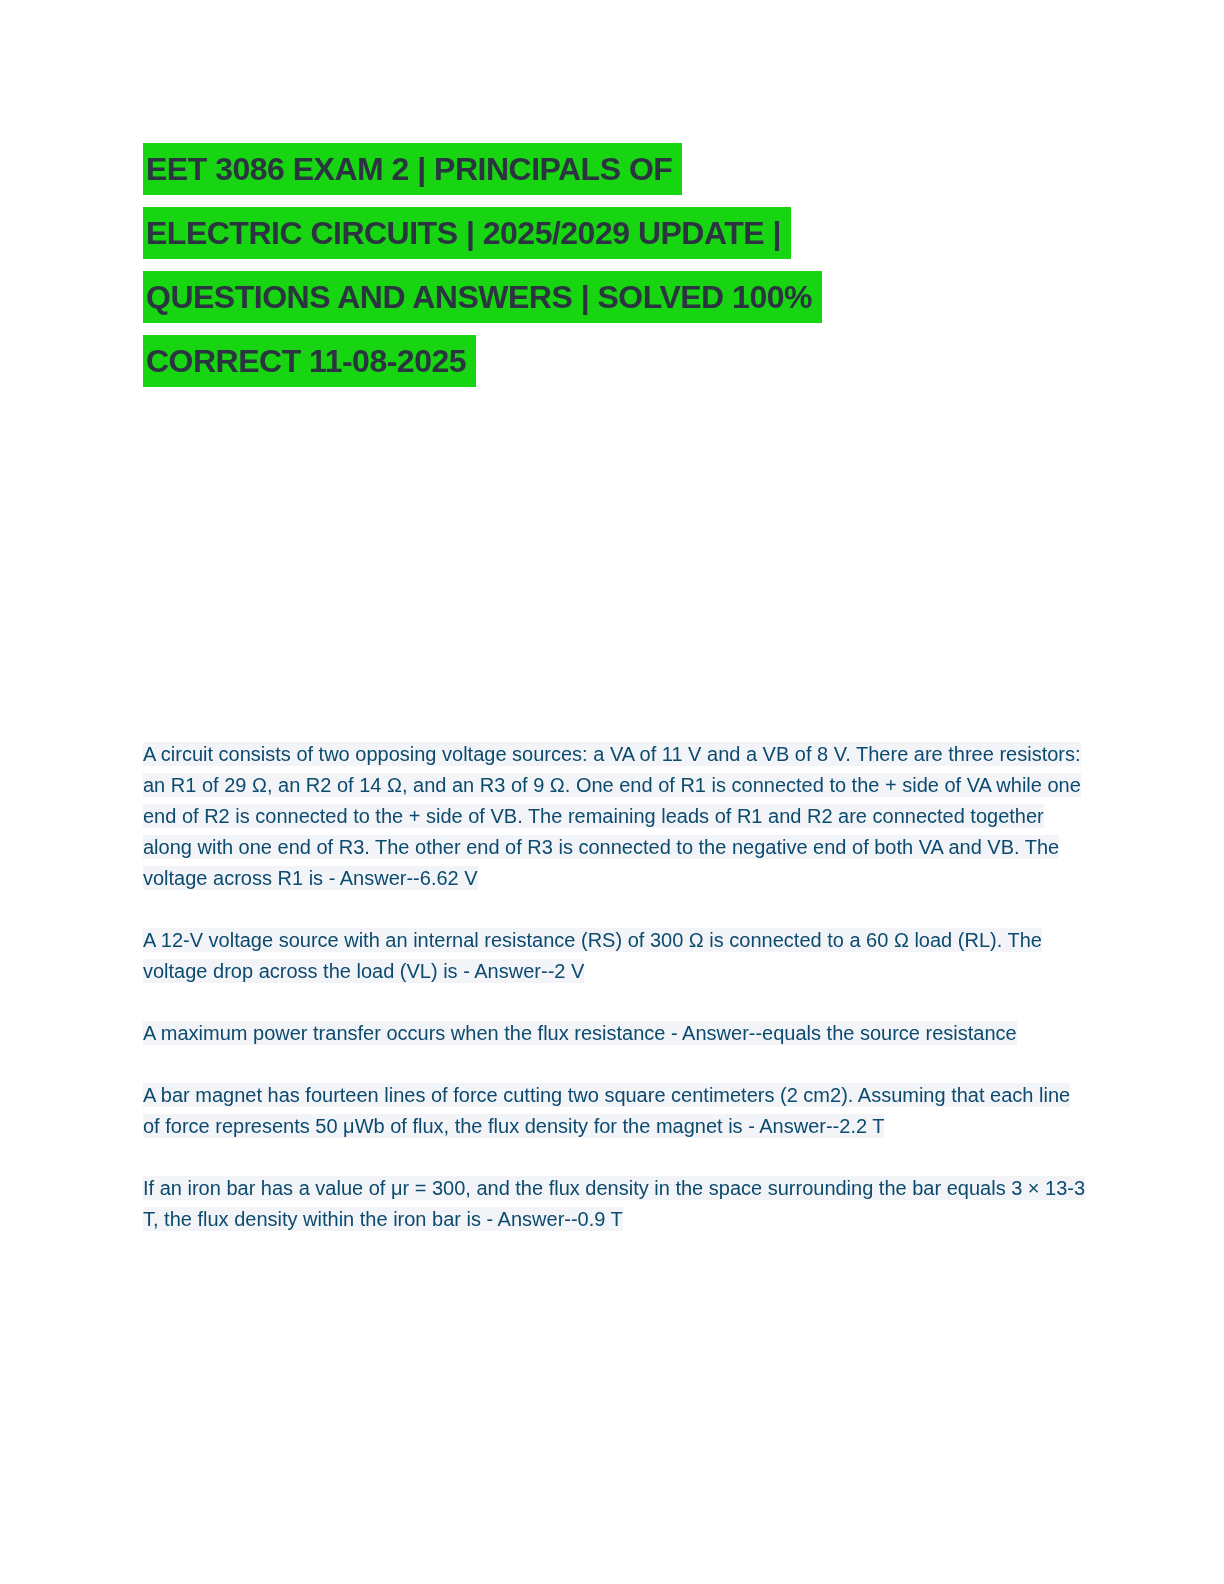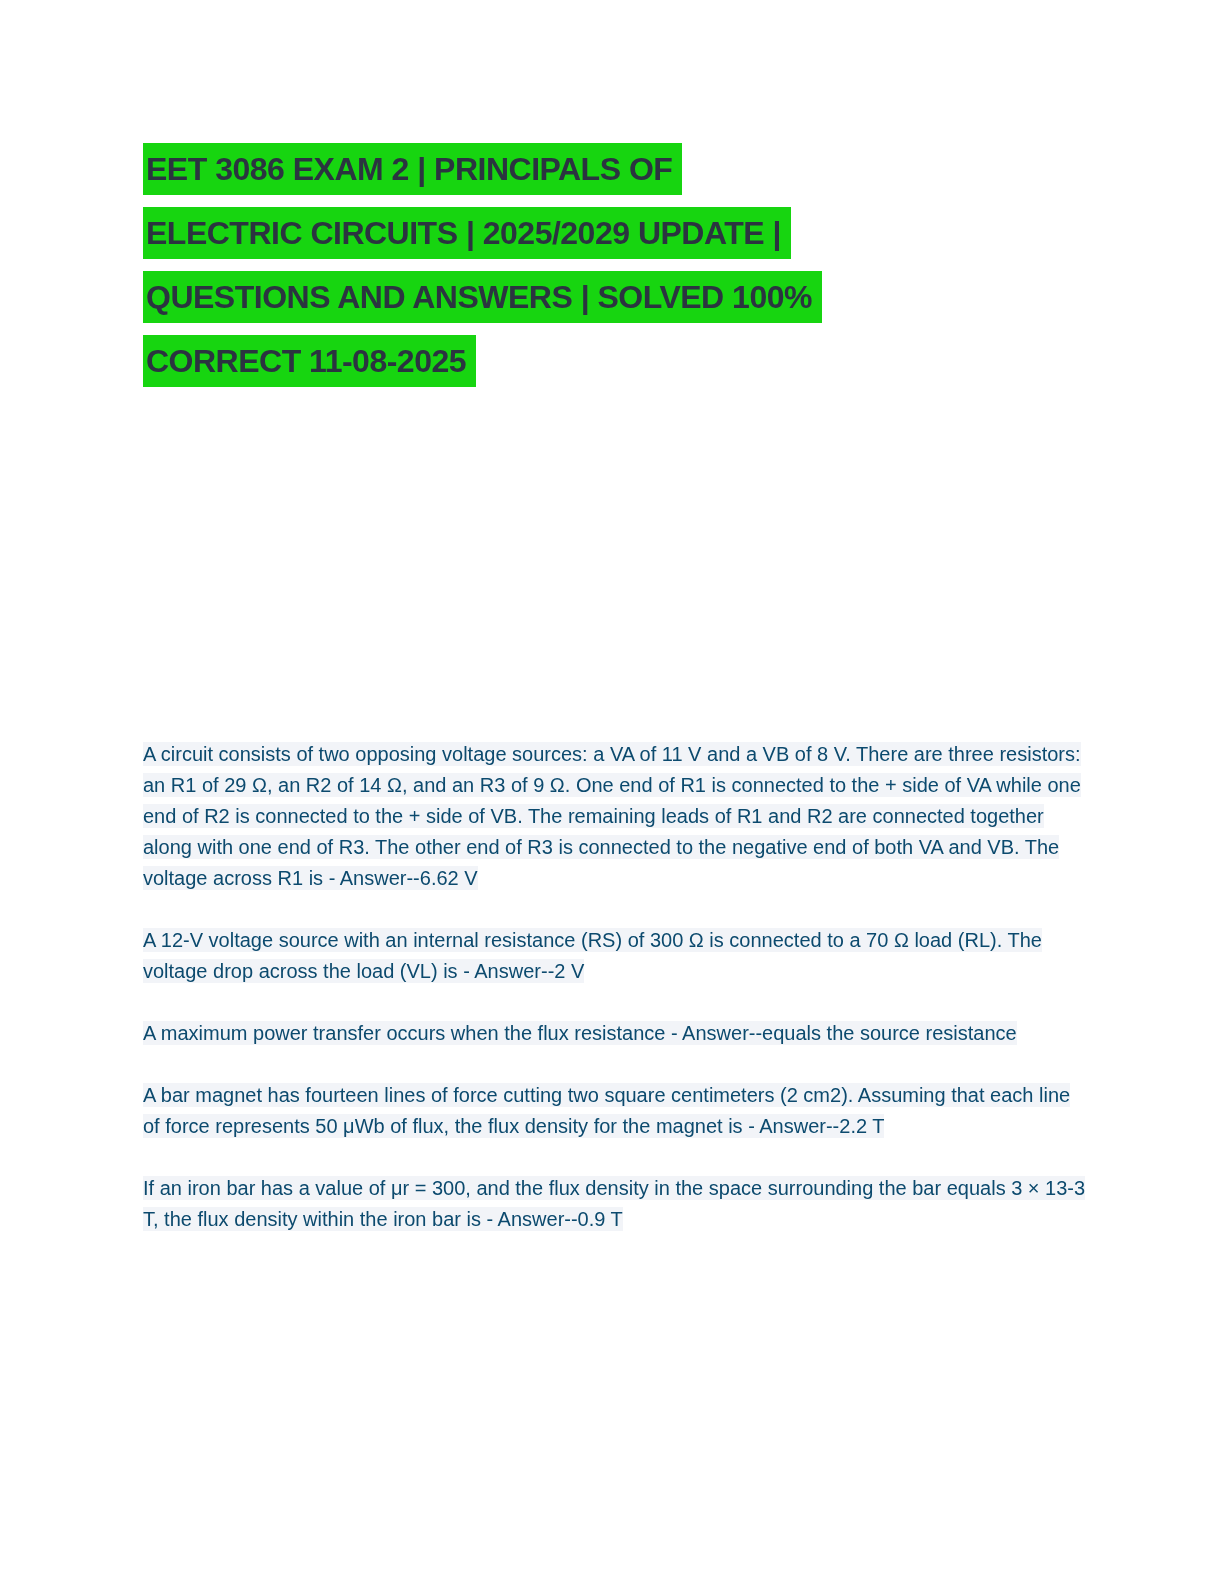--- a/index.html
+++ b/index.html
@@ -72,21 +72,21 @@
     <div class="title-line">
       <span class="hl-green">CORRECT 11-08-2025</span>
     </div>
   </div>
 
   <div class="content">
     <p>
       <span class="hl-gray">A circuit consists of two opposing voltage sources: a VA of 11 V and a VB of 8 V. There are three resistors: an R1 of 29 Ω, an R2 of 14 Ω, and an R3 of 9 Ω. One end of R1 is connected to the + side of VA while one end of R2 is connected to the + side of VB. The remaining leads of R1 and R2 are connected together along with one end of R3. The other end of R3 is connected to the negative end of both VA and VB. The voltage across R1 is - Answer--6.62 V</span>
     </p>
     <p>
-      <span class="hl-gray">A 12-V voltage source with an internal resistance (RS) of 300 Ω is connected to a 70 Ω load (RL). The voltage drop across the load (VL) is - Answer--2 V</span>
+      <span class="hl-gray">A 12-V voltage source with an internal resistance (RS) of 300 Ω is connected to a 60 Ω load (RL). The voltage drop across the load (VL) is - Answer--2 V</span>
     </p>
     <p>
       <span class="hl-gray">A maximum power transfer occurs when the flux resistance - Answer--equals the source resistance</span>
     </p>
     <p>
       <span class="hl-gray">A bar magnet has fourteen lines of force cutting two square centimeters (2 cm2). Assuming that each line of force represents 50 μWb of flux, the flux density for the magnet is - Answer--2.2 T</span>
     </p>
     <p>
       <span class="hl-gray">If an iron bar has a value of μr = 300, and the flux density in the space surrounding the bar equals 3 × 13-3 T, the flux density within the iron bar is - Answer--0.9 T</span>
     </p>

